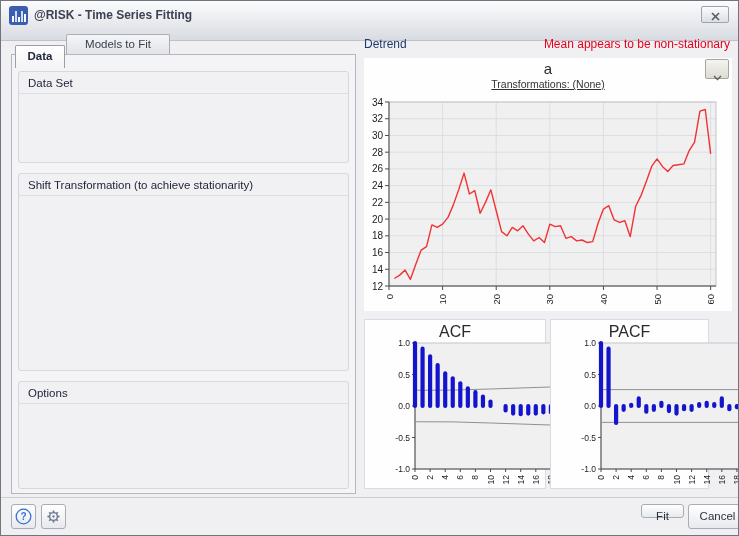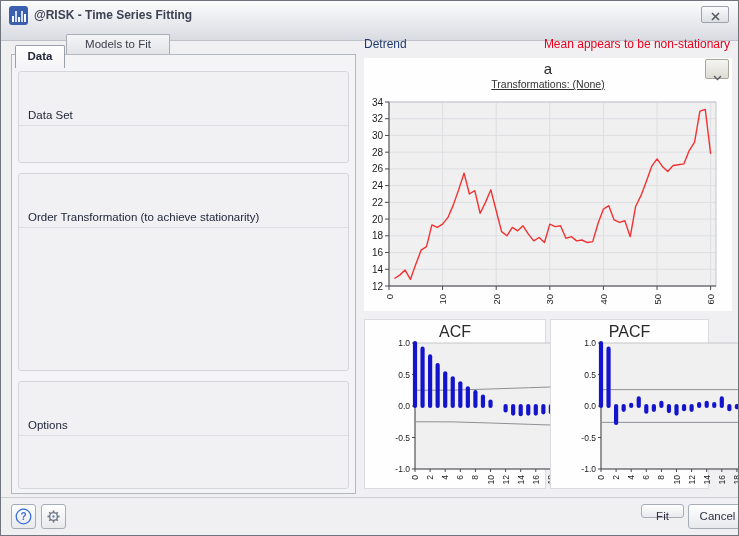--- a/index.html
+++ b/index.html
@@ -11,21 +11,21 @@
   #appicon svg{position:absolute;left:0;top:0;}
   #wtitle{position:absolute;left:33px;top:7px;font-size:12px;font-weight:bold;color:#3d4254;}
   #closebtn{position:absolute;right:9px;top:5px;width:28px;height:17px;background:linear-gradient(#fafbfc,#dcdfe4);border:1px solid #9da3ac;border-radius:2px;text-align:center;cursor:default;}
   
   .tab{position:absolute;font-size:11.5px;color:#3c404c;text-align:center;}
   #tab-data{left:14px;top:20px;width:50px;height:23px;background:linear-gradient(#ffffff,#f4f4f6);border:1px solid #9aa0a9;border-bottom:none;border-radius:2px 2px 0 0;line-height:21px;font-weight:bold;color:#23273a;z-index:3;margin-top:24px;}
   #tab-models{left:65px;top:33px;width:104px;height:20px;background:linear-gradient(#f4f5f7,#e2e4e8);border:1px solid #a9aeb6;border-bottom:none;border-radius:2px 2px 0 0;line-height:19px;z-index:1;}
   #tabpage{position:absolute;left:10px;top:53px;width:345px;height:440px;background:#f4f4f6;border:1px solid #b3b7bf;z-index:2;}
   
   .group{position:absolute;left:17px;width:331px;background:#f1f1f4;border:1px solid #d6d7dc;border-radius:3px;z-index:4;}
-  .gtitle{height:22px;line-height:22px;padding-left:9px;font-size:11.5px;color:#23273a;border-bottom:1px solid #dddee3;margin-top:32px;}
+  .gtitle{height:22px;line-height:22px;padding-left:9px;font-size:11.5px;color:#23273a;border-bottom:1px solid #dddee3;}
   .lbl{position:absolute;font-size:11.5px;color:#2a2e3e;}
   .lbl.dis{color:#a6a9b2;}
   .textbox{position:absolute;left:133px;width:202px;height:21px;background:#fff;border:1px solid #b4b8c4;border-radius:2px;font-size:11.5px;color:#202334;line-height:19px;padding-left:5px;}
   .textbox.dis{background:#f3f3f5;border-color:#c9cbd3;color:#a6a9b2;}
   .sel{background:#3399ff;color:#fff;padding:0 1px;}
   .select{position:absolute;left:133px;width:202px;height:21px;background:#fff;border:1px solid #b4b8c4;border-radius:2px;font-size:11.5px;color:#202334;line-height:19px;padding-left:5px;}
   .select.dis{background:#f4f4f6;border-color:#c9cbd3;color:#a6a9b2;}
   .dd-arrow{position:absolute;right:6px;top:8px;width:0;height:0;border-left:4px solid transparent;border-right:4px solid transparent;border-top:5px solid #2b2f44;}
   .dis .dd-arrow{border-top-color:#b0b3bb;}
   .cb{position:absolute;left:27px;width:13px;height:13px;background:#fff;border:1px solid #9ca3ad;border-radius:2px;}
@@ -85,21 +85,21 @@
   <div class="btn" style="left:322px;top:127px;width:19px;height:21px;padding-top:3px;background:#fff;">
     <svg width="13" height="14">
       <rect x="1" y="1" width="4" height="12" fill="#3d4048"></rect>
       <line x1="1" y1="5" x2="5" y2="5" stroke="#ffffff" stroke-width="1"></line>
       <line x1="1" y1="9" x2="5" y2="9" stroke="#ffffff" stroke-width="1"></line>
       <path d="M12 3.5 L6.5 7 L12 10.5 Z" fill="#ffffff" stroke="#cc2233" stroke-width="1.2"></path>
     </svg>
   </div>
 
   <div class="group" style="top:172px;height:198px;">
-    <div class="gtitle">Order Transformation (to achieve stationarity)</div>
+    <div class="gtitle">Shift Transformation (to achieve stationarity)</div>
   </div>
   <div class="btn" style="left:262px;top:200px;width:76px;height:21px;line-height:19px;">Auto Detect</div>
 
   <span class="cb" style="top:231px;"></span>
   <span class="lbl" style="left:46px;top:232px;">Function</span>
   <div class="select dis" style="top:228px;"><span>Logarithmic</span><span class="dd-arrow"></span></div>
 
   <span class="lbl dis" style="left:46px;top:261px;">Shift</span>
   <div class="textbox dis" style="top:257px;">0</div>
 

